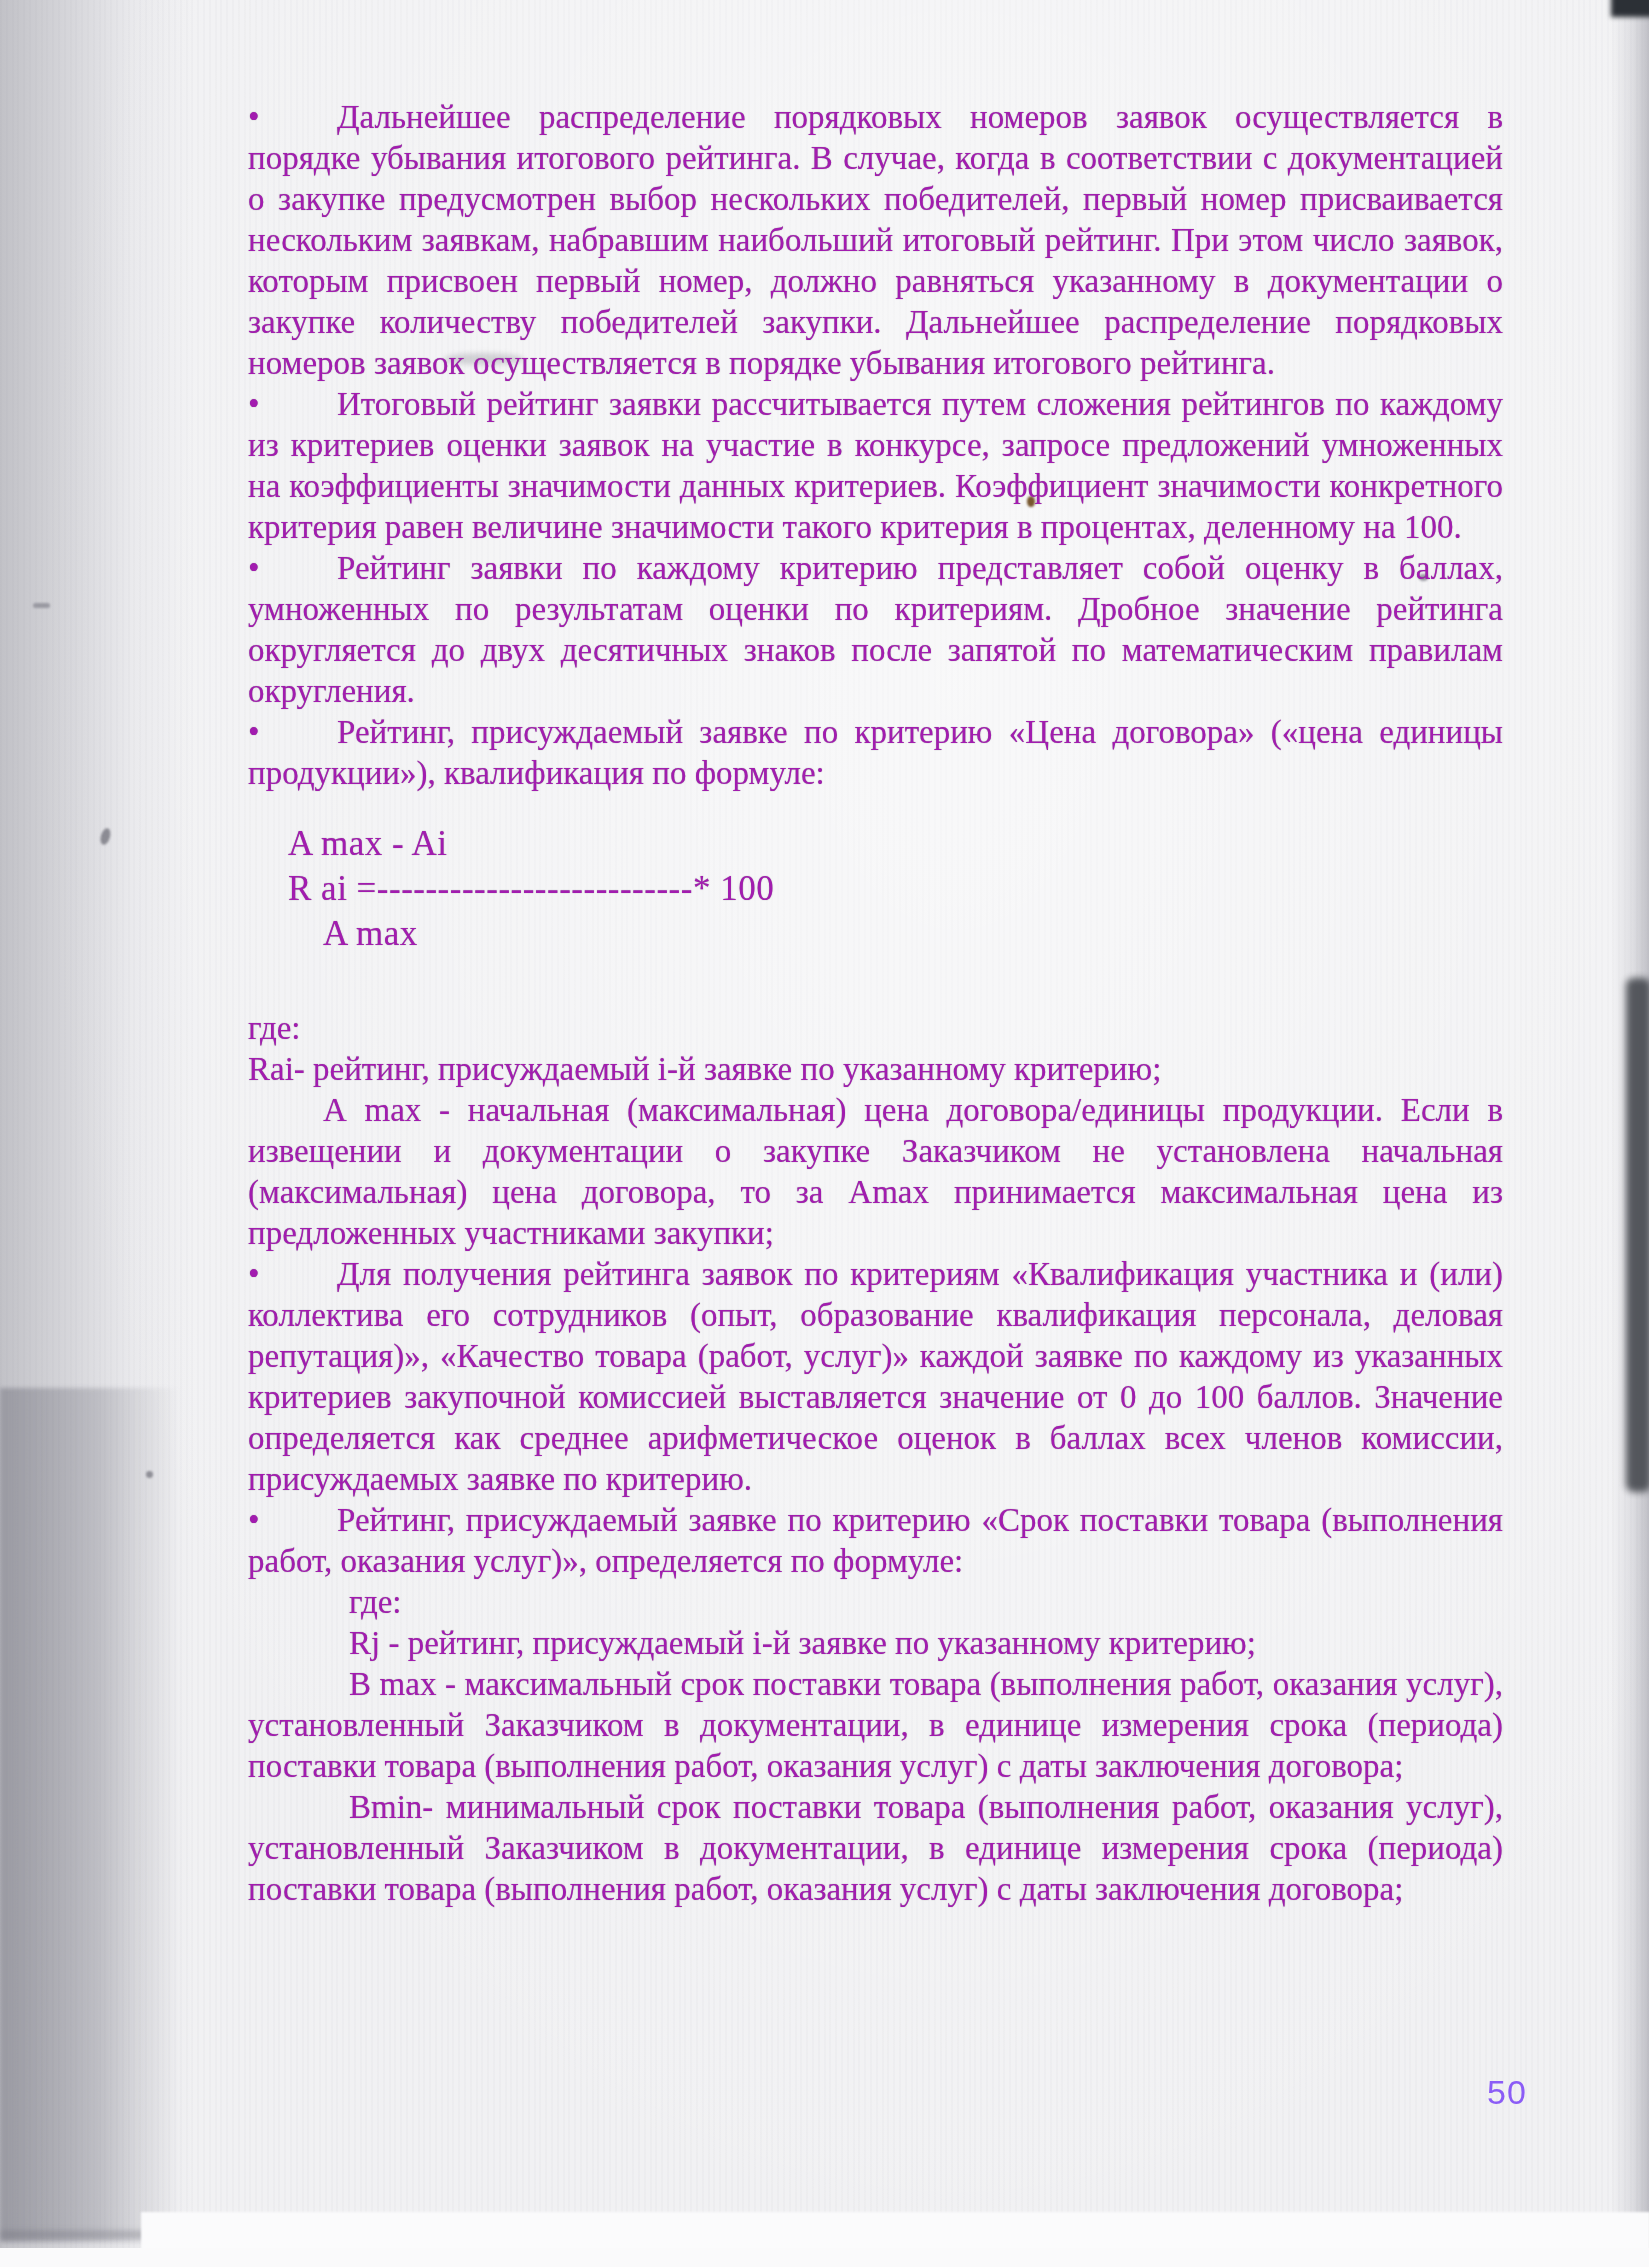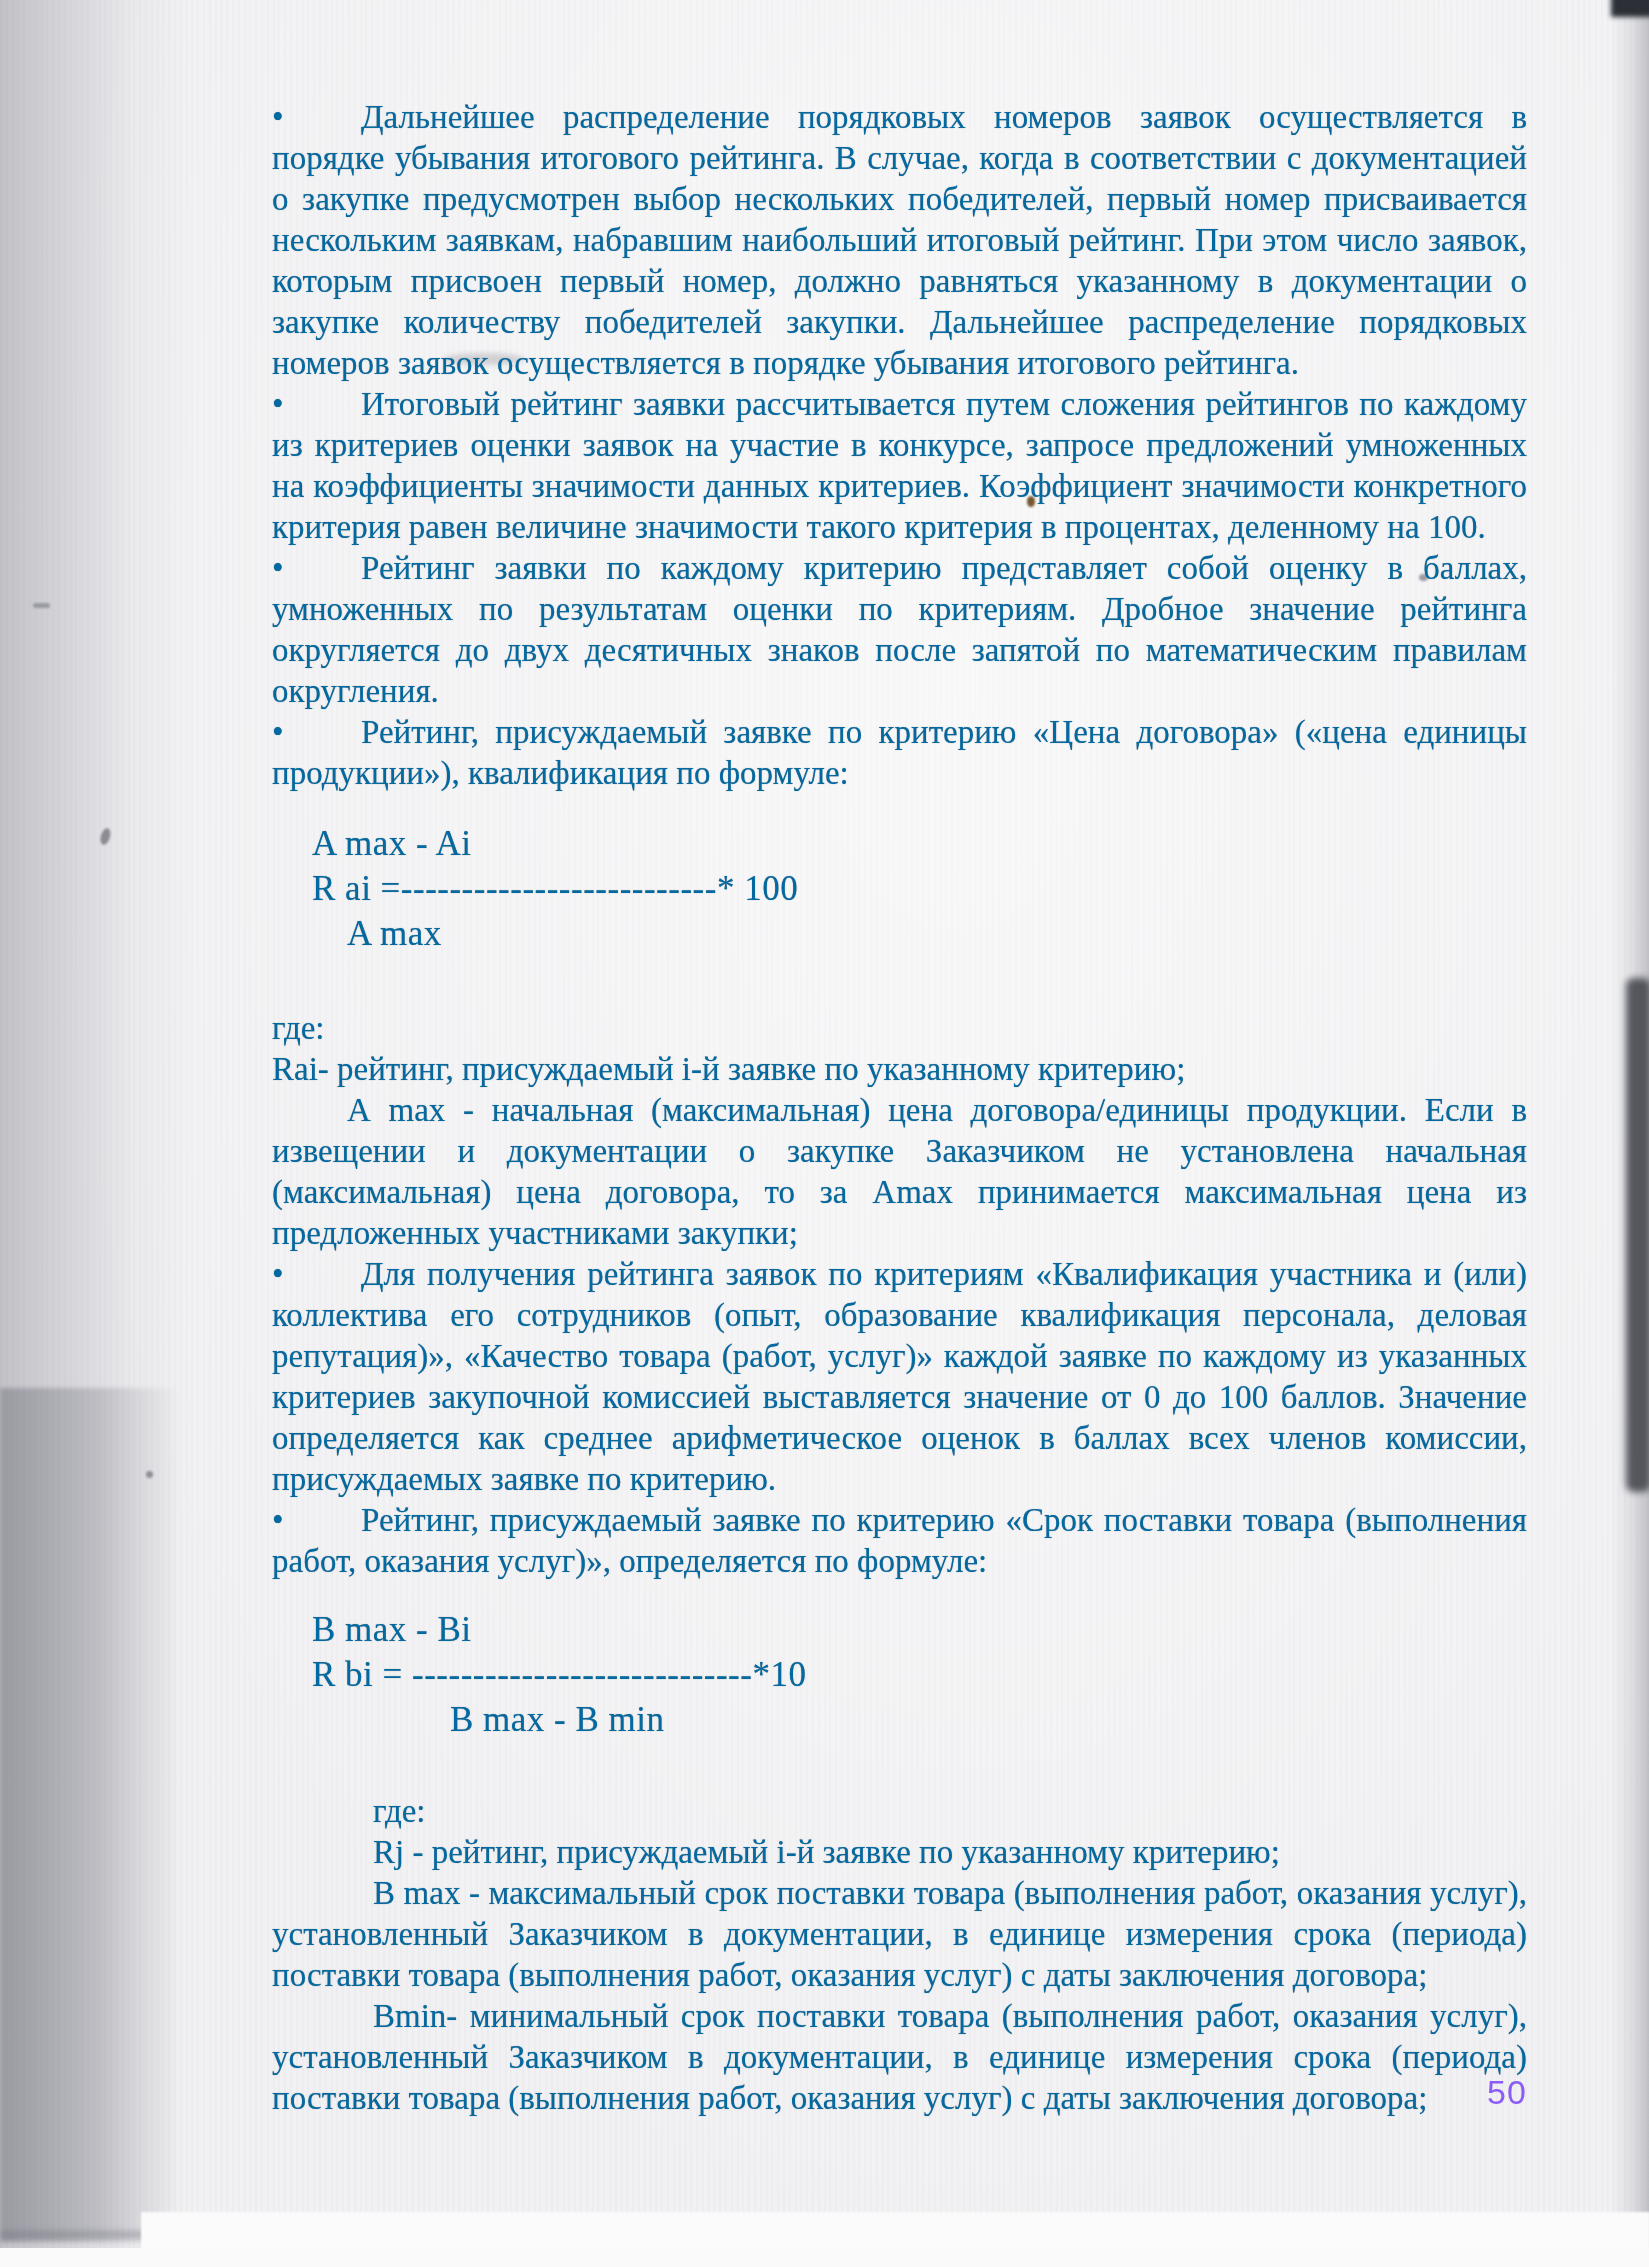--- a/index.html
+++ b/index.html
@@ -57,22 +57,22 @@
   .speck { position:absolute; pointer-events:none; }
   .speck-brown { left:1027px; top:496px; width:7.8px; height:10.7px; background:#77572e; border-radius:50%; filter:blur(1px); }
   .speck-apostrophe { left:101px; top:828px; width:8.7px; height:16.5px; background:#8b8b93; border-radius:50%; transform:rotate(16deg); filter:blur(1px); }
   .speck-dash { left:33px; top:603px; width:16.5px; height:4.9px; background:#9a9aa2; border-radius:2.9px; filter:blur(1px); }
   .speck-right { left:1419px; top:574px; width:8.7px; height:6.8px; background:#9b9ba3; border-radius:50%; filter:blur(1px); }
   .speck-small { left:146px; top:1471px; width:6.8px; height:6.8px; background:#8f8f97; border-radius:50%; filter:blur(1px); }
   .smudge { left:444px; top:353px; width:80px; height:11.6px; background:rgba(128,128,140,0.30); border-radius:50%; filter:blur(2.9px); }
 
   
   .content {
-    position:absolute; left:272px; top:97px; width:1255px;
-    color:#0369a1;
+    position:absolute; left:248px; top:97px; width:1255px;
+    color:#a21caf;
     font-size:33px; line-height:41px;
     text-align:justify;
     text-shadow:0 0 1px rgba(51,53,59,0.5);
   }
   .content p { margin:0; }
   .bullet {
     display:inline-block; width:89px;
   }
   .ind-first { text-indent:75px; }
 
@@ -133,25 +133,20 @@
   <div>
     <p>где:</p>
     <p>Rai- рейтинг, присуждаемый i-й заявке по указанному критерию;</p>
     <p class="ind-first">А max - начальная (максимальная) цена договора/единицы продукции. Если в извещении и документации о закупке Заказчиком не установлена начальная (максимальная) цена договора, то за Amax принимается максимальная цена из предложенных участниками закупки;</p>
   </div>
 
   <p><span class="bullet">•</span><span>Для получения рейтинга заявок по критериям «Квалификация участника и (или) коллектива его сотрудников (опыт, образование квалификация персонала, деловая репутация)», «Качество товара (работ, услуг)» каждой заявке по каждому из указанных критериев закупочной комиссией выставляется значение от 0 до 100 баллов. Значение определяется как среднее арифметическое оценок в баллах всех членов комиссии, присуждаемых заявке по критерию.</span></p>
 
   <p><span class="bullet">•</span><span>Рейтинг, присуждаемый заявке по критерию «Срок поставки товара (выполнения работ, оказания услуг)», определяется по формуле:</span></p>
 
-  <div class="formula formula-b">
-    <p>B max - Bi</p>
-    <p>R bi = ----------------------------*10</p>
-    <p class="denom-b">B max - B min</p>
-  </div>
 
   <div class="where-b">
     <p>где:</p>
     <p>Rj - рейтинг, присуждаемый i-й заявке по указанному критерию;</p>
     <p>В max - максимальный срок поставки товара (выполнения работ, оказания услуг), установленный Заказчиком в документации, в единице измерения срока (периода) поставки товара (выполнения работ, оказания услуг) с даты заключения договора;</p>
     <p>Bmin- минимальный срок поставки товара (выполнения работ, оказания услуг), установленный Заказчиком в документации, в единице измерения срока (периода) поставки товара (выполнения работ, оказания услуг) с даты заключения договора;</p>
   </div>
 
 </div>
 

